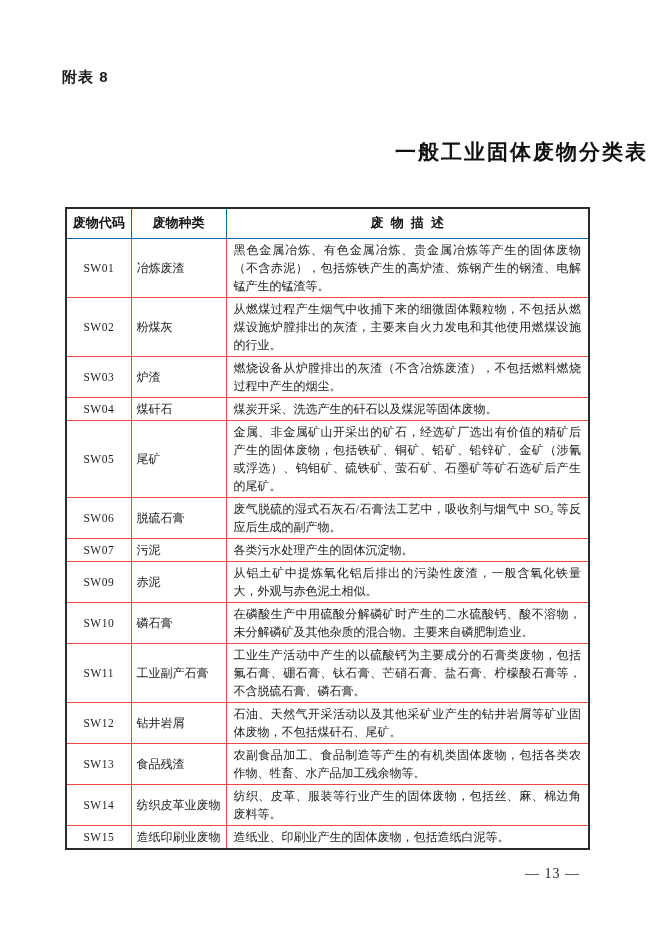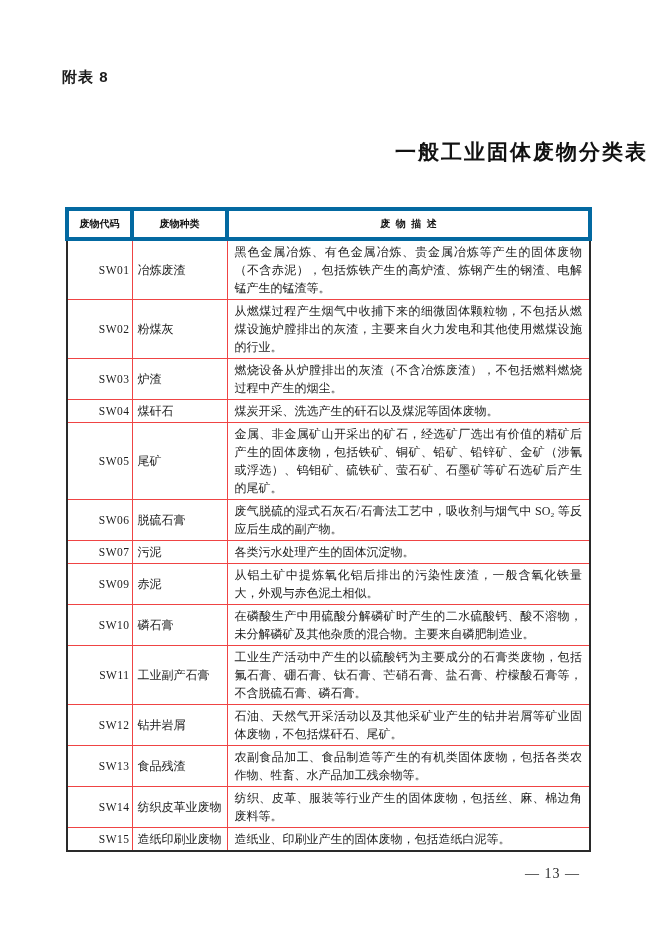--- a/index.html
+++ b/index.html
@@ -39,39 +39,39 @@
   table.waste-table {
     position: absolute;
     left: 65px;
     top: 207px;
     width: 523px;
     border-collapse: collapse;
     border: 2px solid #2a2a2a;
     table-layout: fixed;
   }
   .waste-table th {
-    border: 4px solid #0369a1;
+    border: 1px solid #0369a1;
     font-family: "Liberation Sans", "DejaVu Sans", sans-serif;
     font-weight: 700;
-    font-size: 10px;
+    font-size: 13px;
     height: 30px;
     text-align: center;
     vertical-align: middle;
     white-space: pre;
     color: #151515;
   }
   .waste-table td {
     border: 1px solid #ef4444;
     font-size: 12px;
     line-height: 18px;
     vertical-align: middle;
     color: #1c1c1c;
   }
   .waste-table td.code {
-    text-align: right;
+    text-align: center;
     font-family: "Liberation Serif", serif;
     font-size: 11.5px;
     letter-spacing: 0.5px;
     padding: 2px 2px;
   }
   .waste-table td.type {
     padding: 2px 5px;
   }
   .waste-table td.desc {
     text-align: left;

